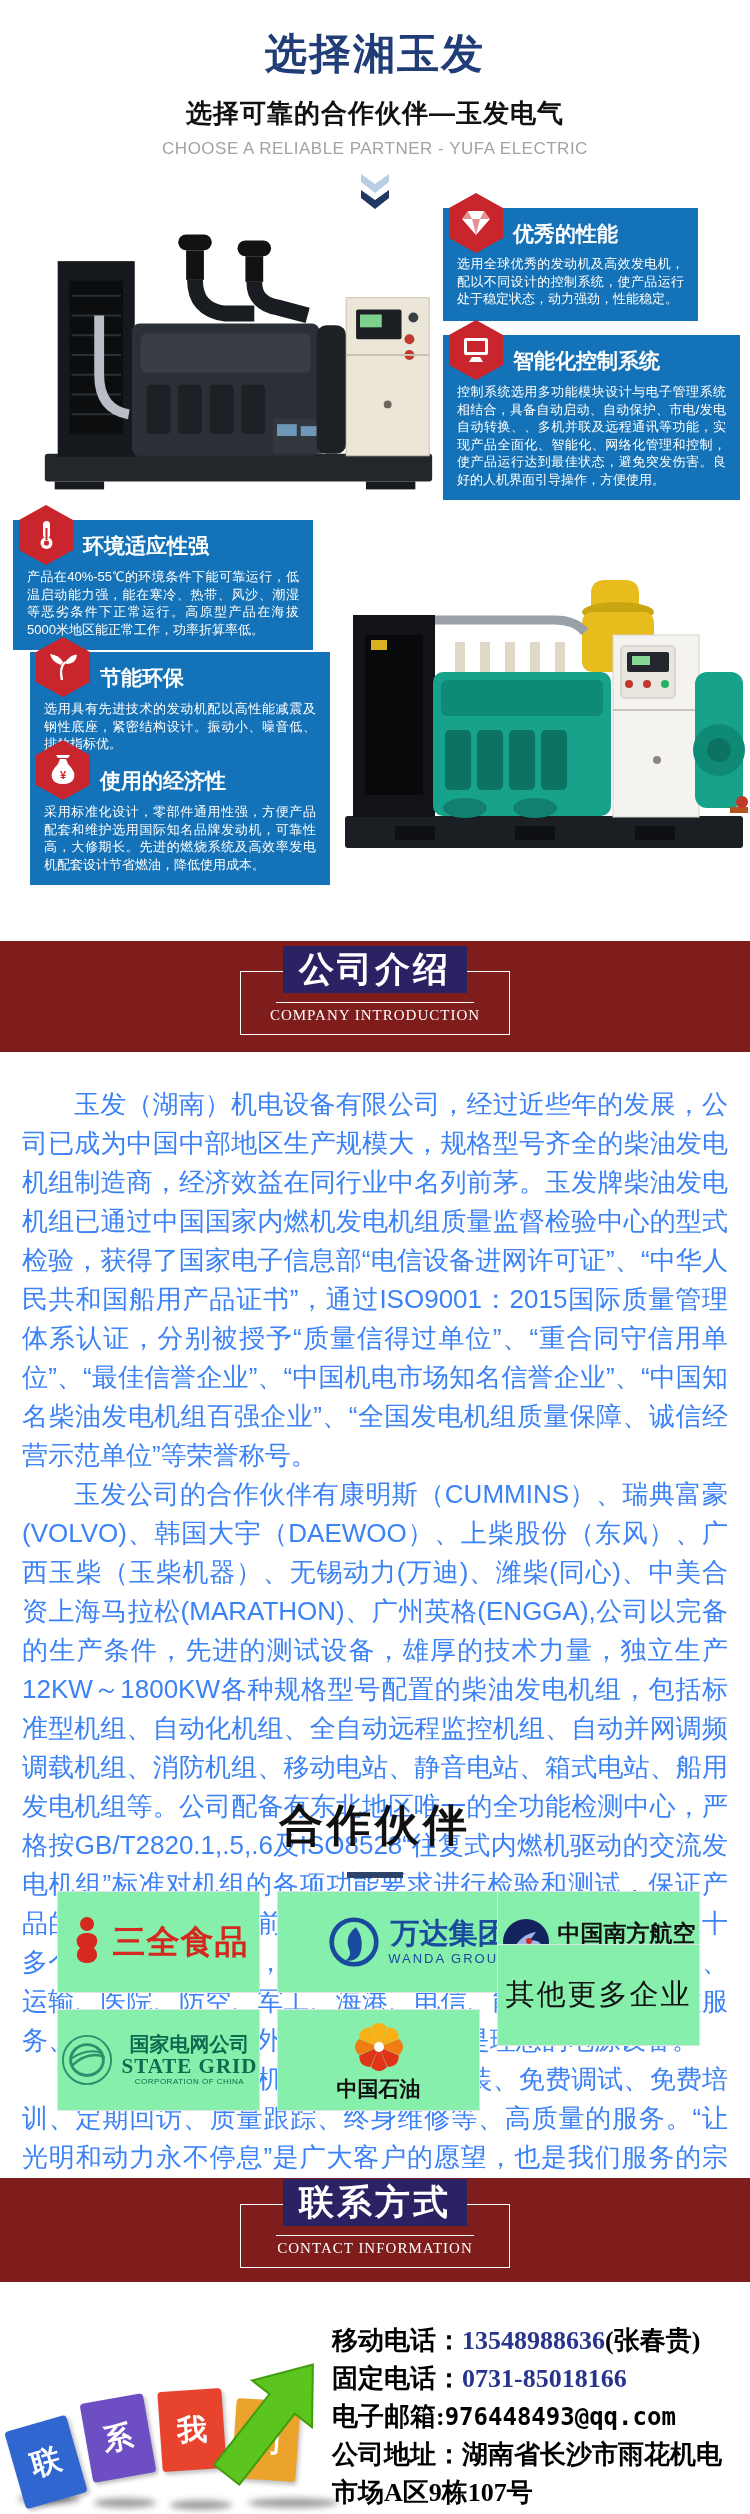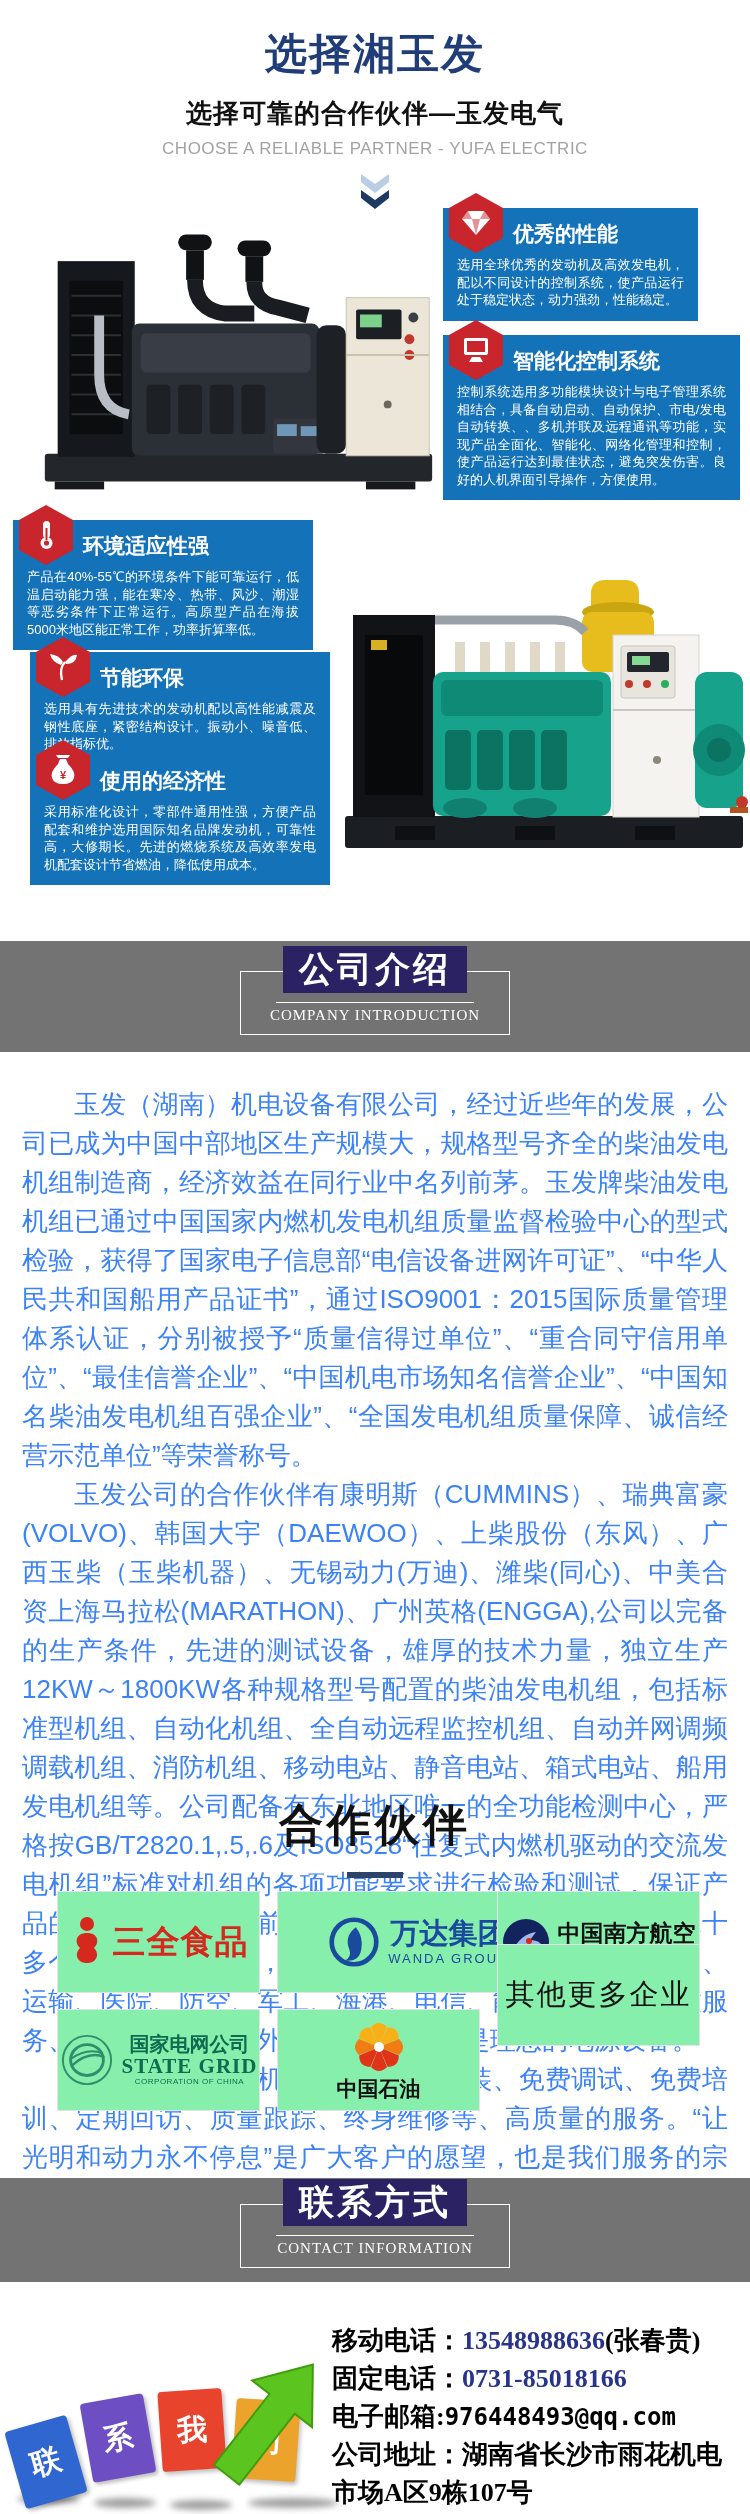--- a/index.html
+++ b/index.html
@@ -13,21 +13,21 @@
   .hero-chevron{margin-top:14px;}
   
   .feature-box{position:absolute;background:#1472b8;color:#fff;}
   .hex{position:absolute;top:-15px;left:6px;width:54px;height:60px;background:#c9252c;
        clip-path:polygon(50% 0,100% 25%,100% 75%,50% 100%,0 75%,0 25%);
        display:flex;align-items:center;justify-content:center;}
   .fb-title{margin:12px 12px 6px 70px;font-size:21px;font-weight:bold;}
   .fb-text{padding:2px 14px 12px;font-size:13px;line-height:17.5px;text-align:justify;}
   .gen-img{position:absolute;}
   
-  .band{position:absolute;left:0;width:750px;background:#737373;}
+  .band{position:absolute;left:0;width:750px;background:#7f1d1d;}
   .band-frame{position:relative;width:268px;height:62px;border:1px solid #fff;margin:30px auto 0;}
   .band-title{position:absolute;top:-26px;left:50%;transform:translateX(-50%);background:#2b2263;
               padding:0 16px;font-size:35px;font-weight:bold;color:#fff;white-space:nowrap;
               font-family:"Liberation Serif",serif;letter-spacing:3px;}
   .band-line{width:198px;border-top:1px solid #fff;margin:30px auto 4px;}
   .band-en{text-align:center;color:#fff;font-size:15px;letter-spacing:1px;font-family:"Liberation Serif",serif;}
   
   .intro-text{position:absolute;left:22px;right:22px;top:1085px;font-size:26px;line-height:39px;
               color:#3b82f6;text-align:justify;}
   .intro-text p{margin:0;text-indent:2em;}
@@ -118,21 +118,21 @@
       <rect x="330" y="104" width="46" height="30" rx="2" fill="#1c1f24"></rect>
       <rect x="334" y="109" width="22" height="13" fill="#7ed08d"></rect>
       <circle cx="388" cy="112" r="5" fill="#3a3f45"></circle>
       <circle cx="384" cy="134" r="5" fill="#c0392b"></circle>
         <circle cx="384" cy="150" r="5" fill="#c0392b"></circle>
       <line x1="320" y1="150" x2="404" y2="150" stroke="#c9c2ae" stroke-width="2"></line>
       <circle cx="362" cy="200" r="4" fill="#6b675c"></circle>
     </svg>
   </div>
 
-  <div class="feature-box" style="left:443px;top:208px;width:255px;min-height:102px;">
+  <div class="feature-box" style="left:443px;top:208px;width:255px;min-height:102px;font-family:Liberation Mono, monospace;">
     <div class="hex">
       <svg width="30" height="28" viewBox="0 0 30 28" class="svg-block">
         <path d="M7 2 h16 l6 8 -14 16 -14 -16 z" fill="#fff"></path>
         <path d="M7 2 l4 8 -10 0 z M23 2 l-4 8 10 0 z M11 10 l4 16 4 -16 z" fill="#c9252c" opacity=".5"></path>
       </svg>
     </div>
     <div class="fb-title">优秀的性能</div>
     <div class="fb-text">选用全球优秀的发动机及高效发电机，配以不同设计的控制系统，使产品运行处于稳定状态，动力强劲，性能稳定。</div>
   </div>
 

